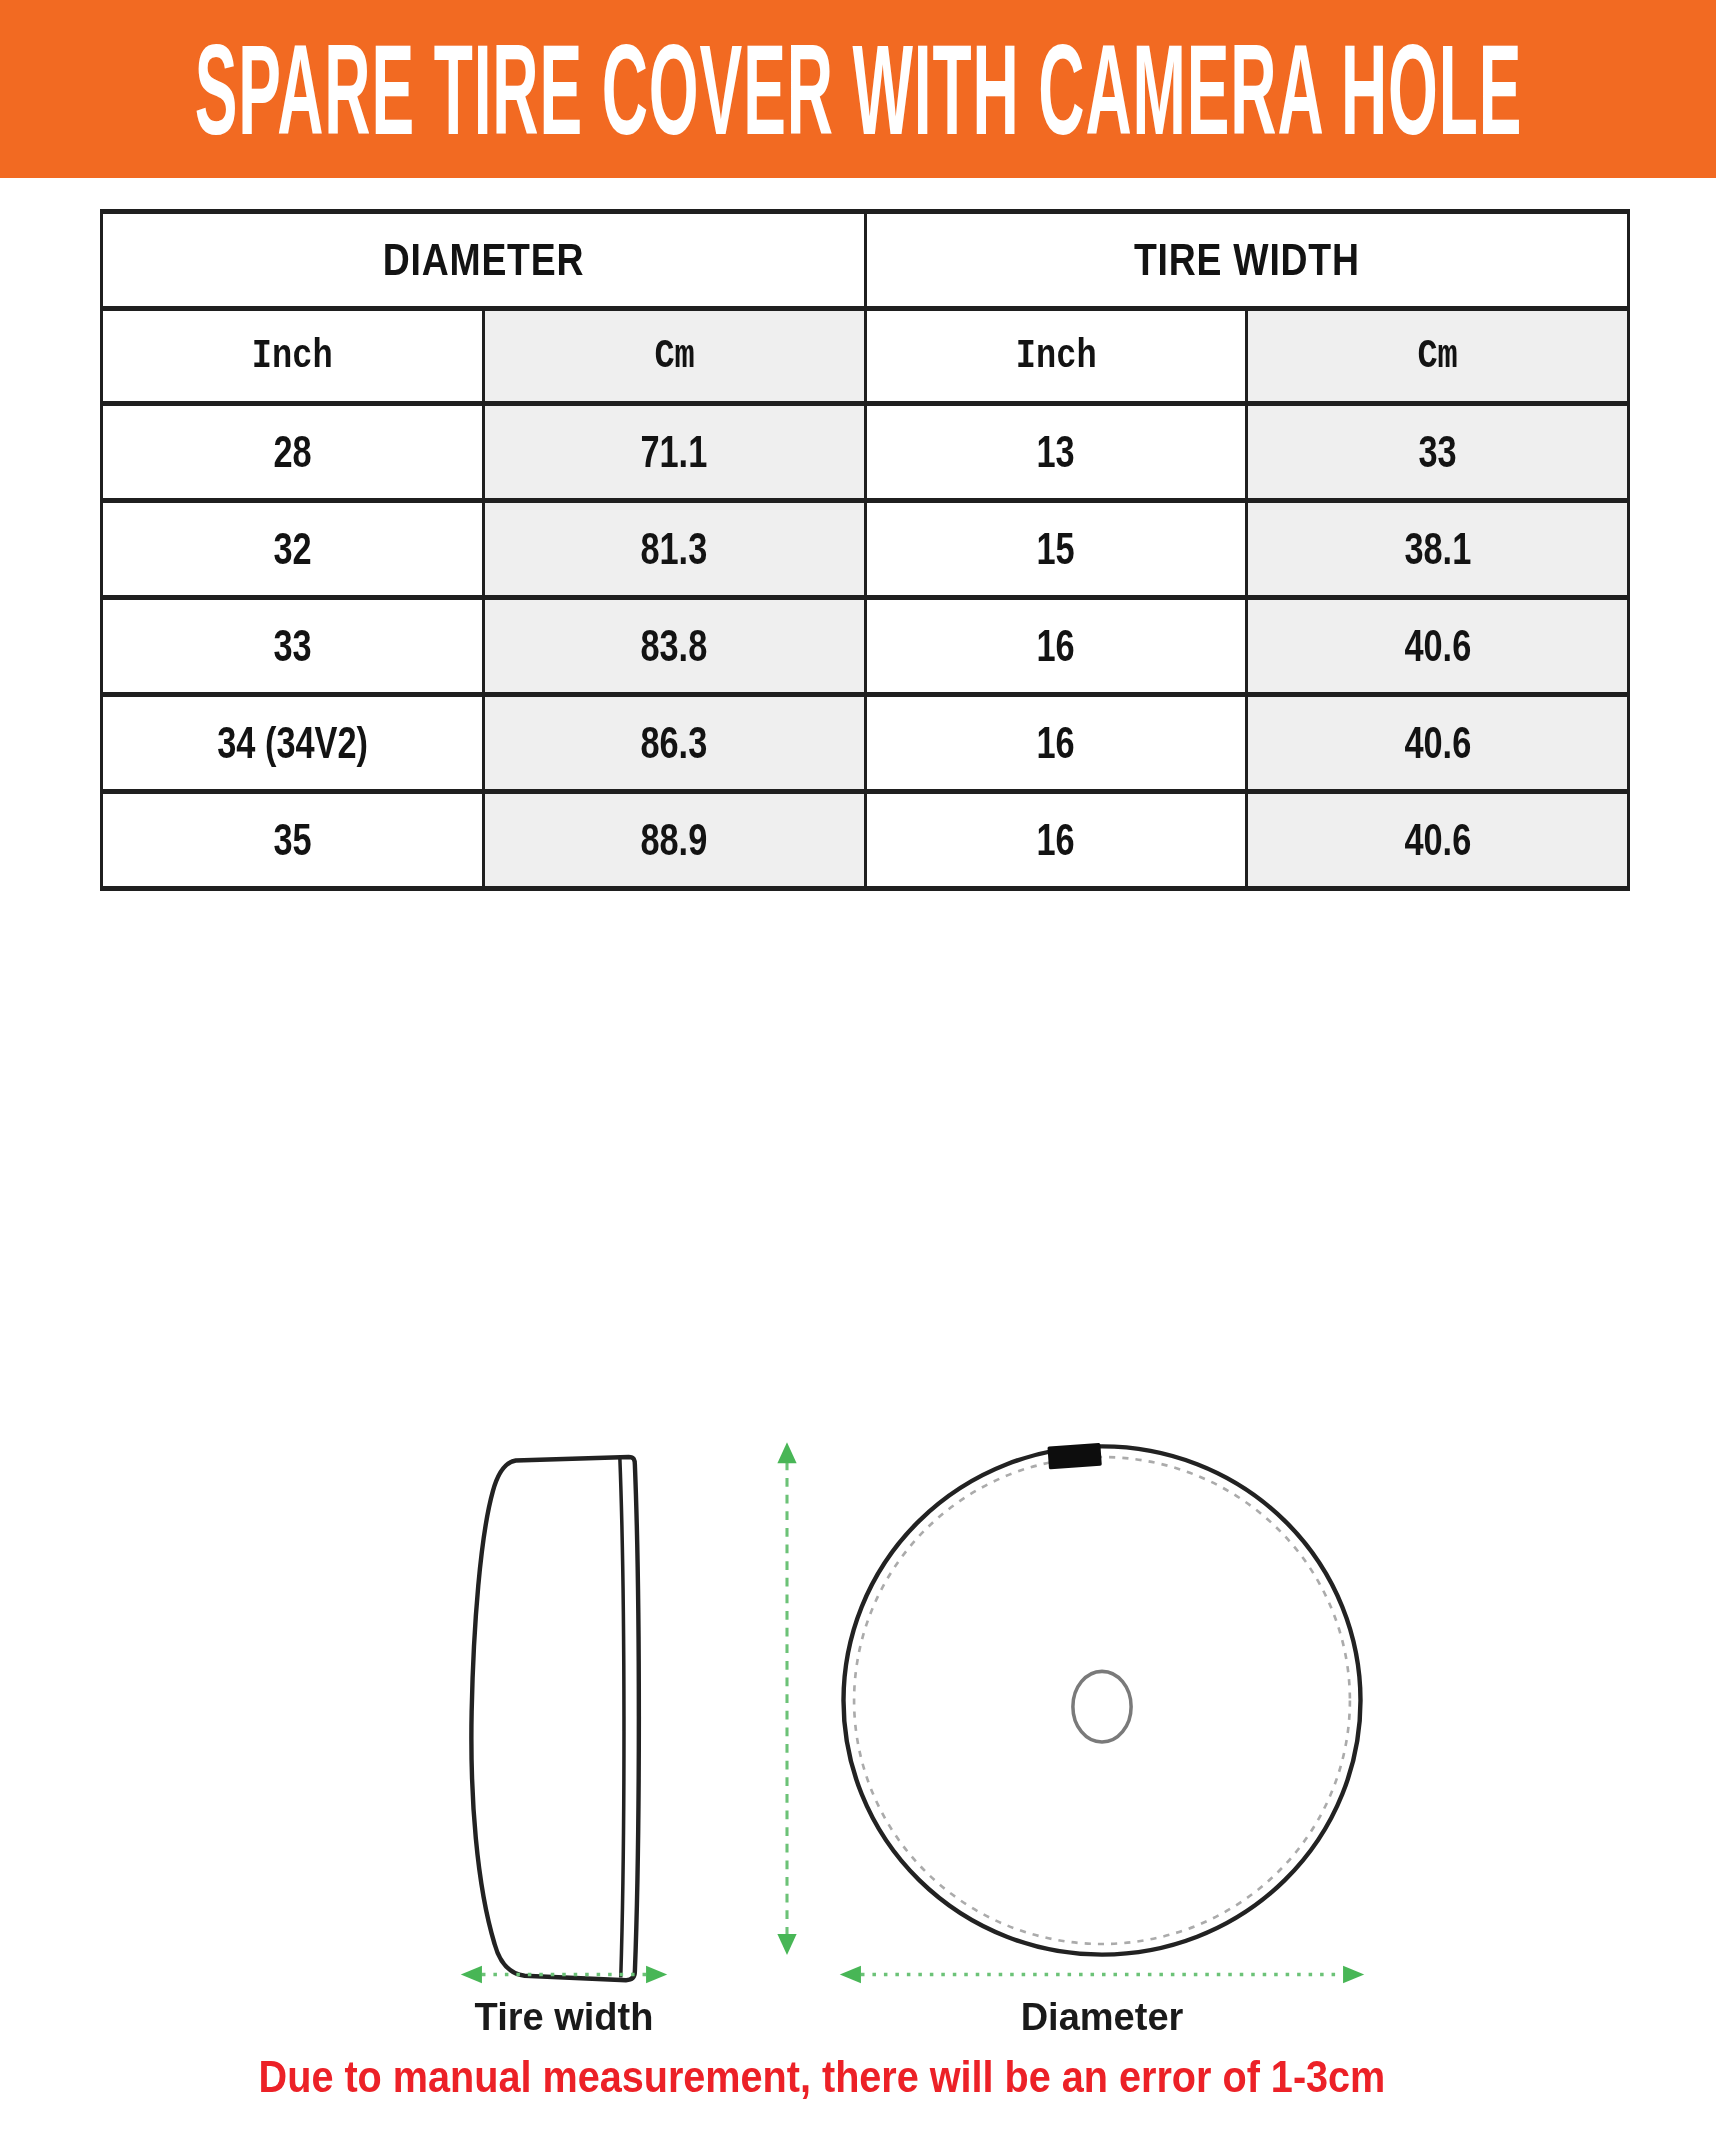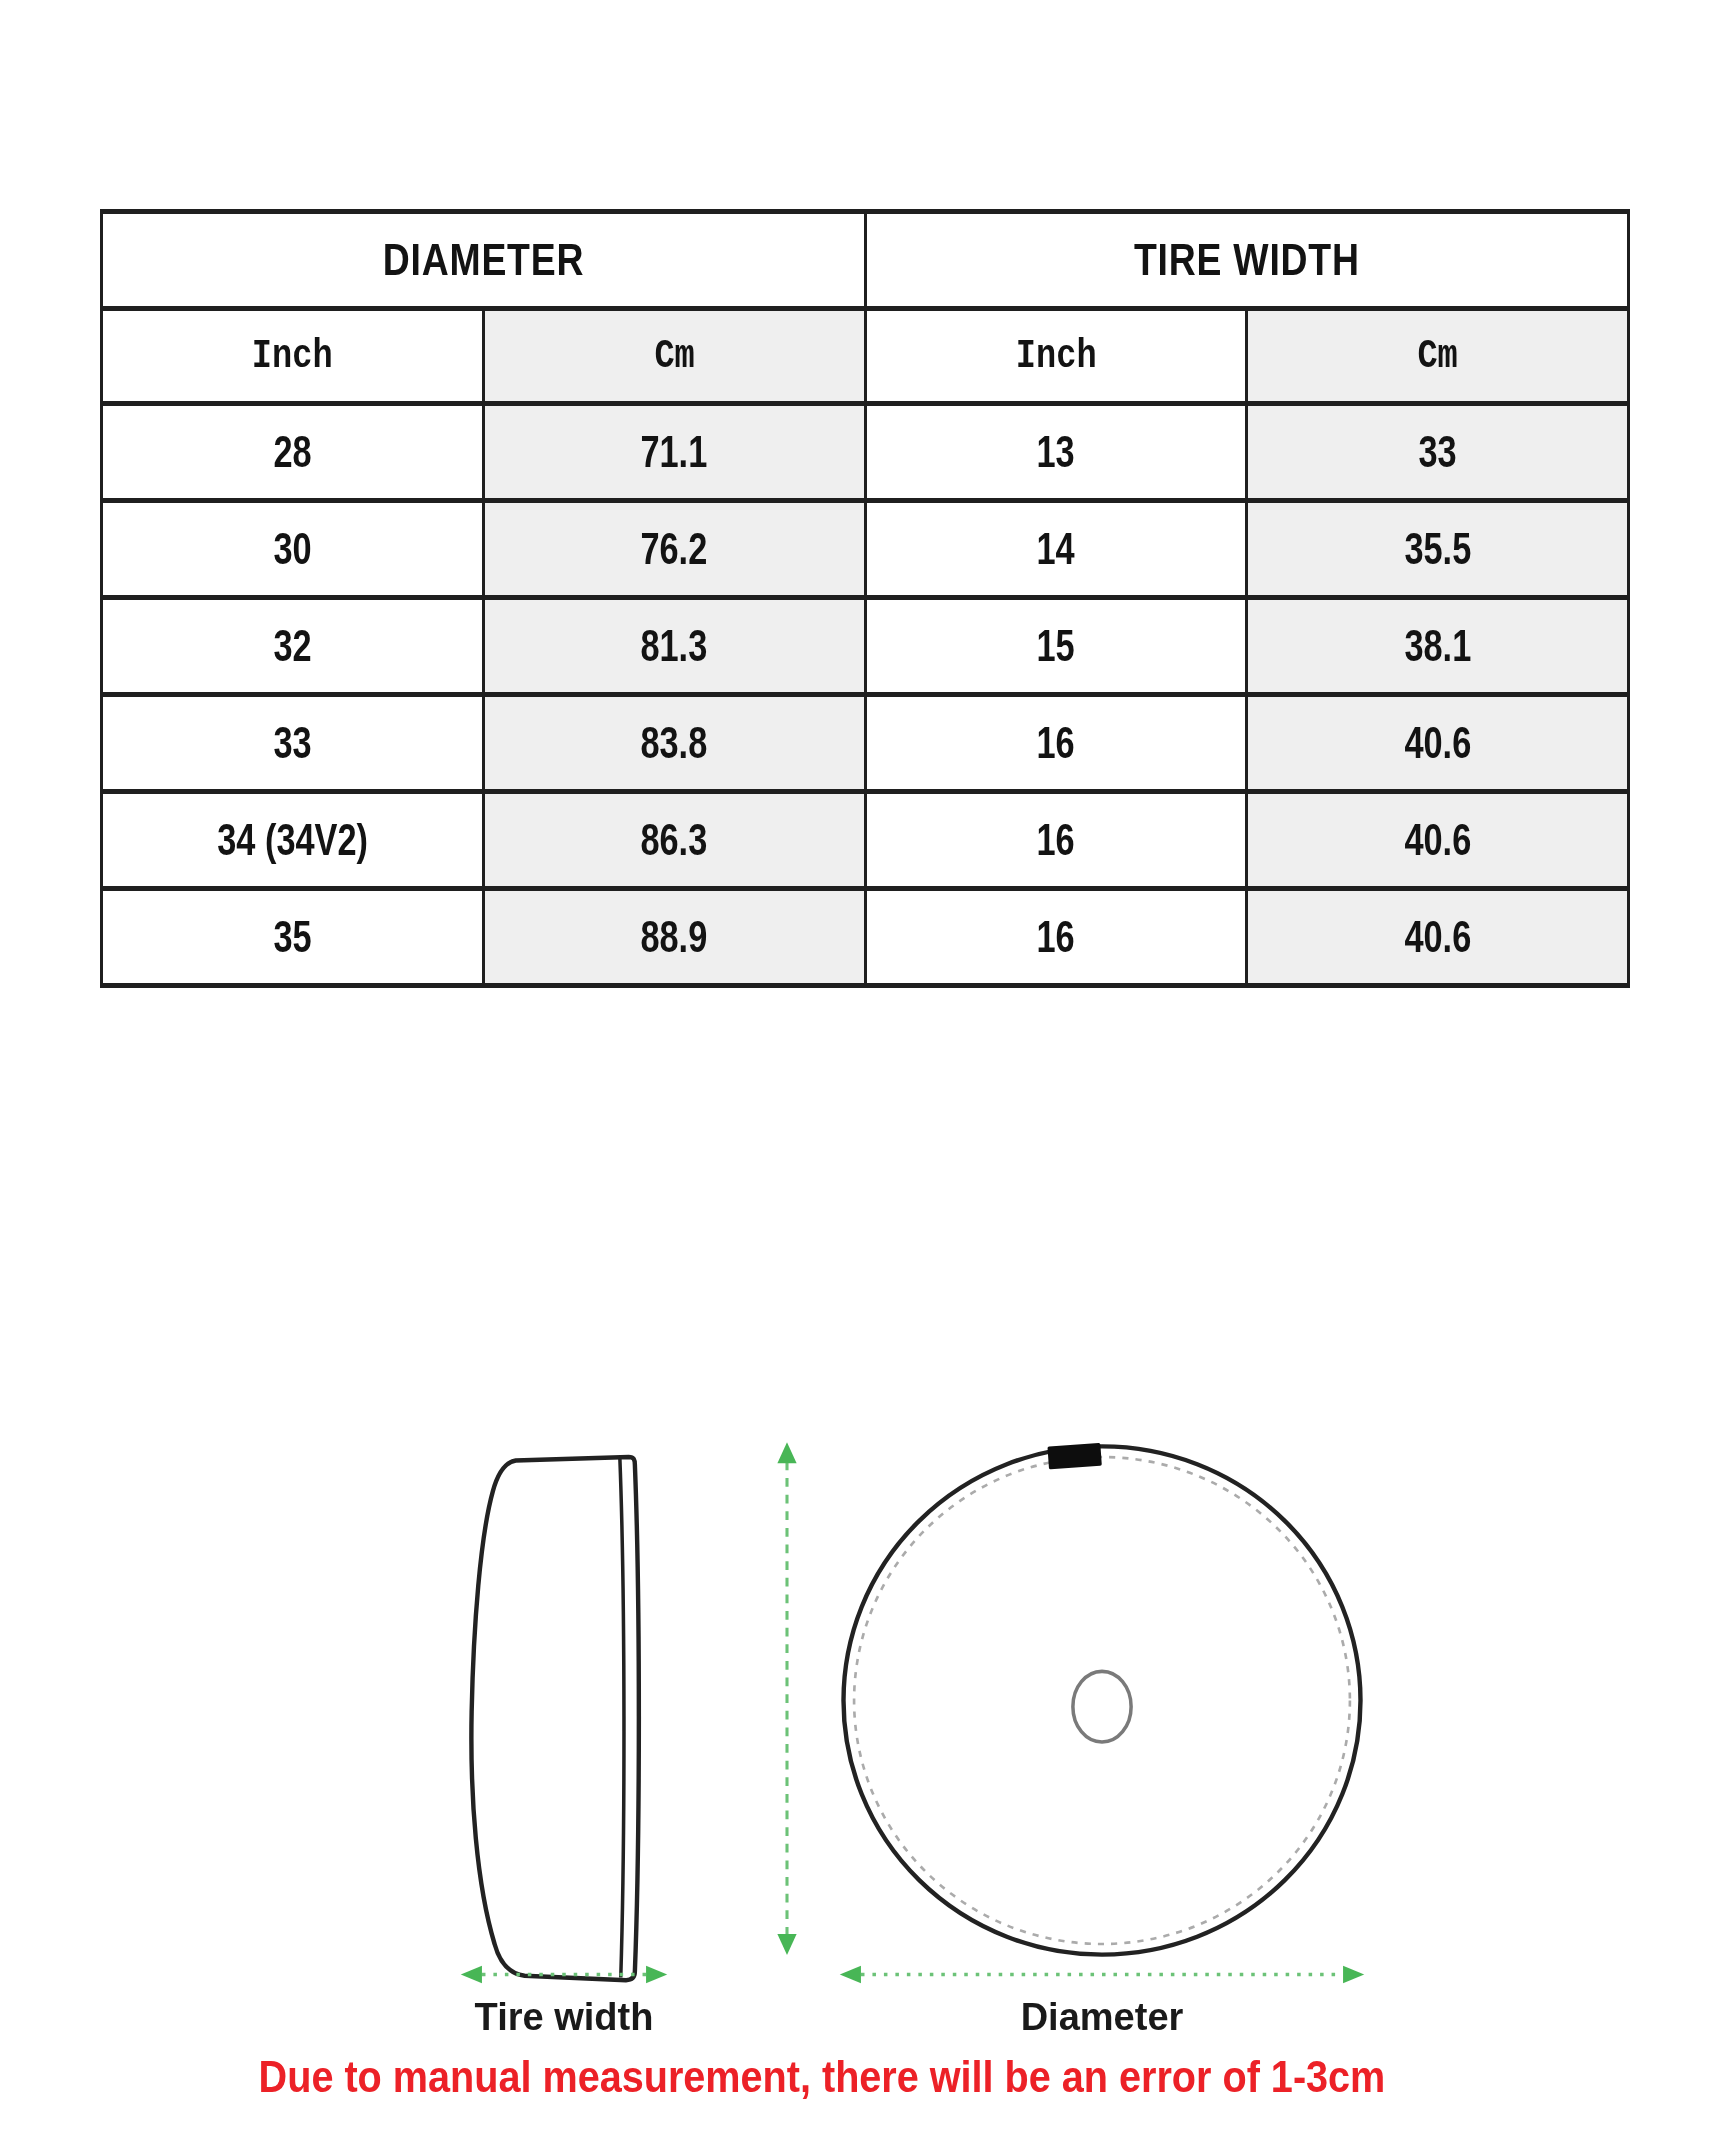--- a/index.html
+++ b/index.html
@@ -62,20 +62,23 @@
     color:var(--footnote-color,#EC2127);
     font-size:44px; font-weight:700; white-space:nowrap;
     transform:scaleX(0.9); transform-origin:center;
   }
 </style>
 </head>
 <body>
 
 <div class="page">
 
+  <header class="banner">
+    <h1>SPARE TIRE COVER WITH CAMERA HOLE</h1>
+  </header>
 
   <table class="size-chart">
     <colgroup>
         <col>
         <col>
         <col>
         <col>
       </colgroup>
     <thead>
       <tr class="group-row">
@@ -88,26 +91,20 @@
         <th><span class="unit-text">Inch</span></th>
         <th class="cm"><span class="unit-text">Cm</span></th>
       </tr>
     </thead>
     <tbody>
       <tr>
         <td><span class="num-text">28</span></td>
         <td class="cm"><span class="num-text">71.1</span></td>
         <td><span class="num-text">13</span></td>
         <td class="cm"><span class="num-text">33</span></td>
-      </tr>
-      <tr>
-        <td><span class="num-text">30</span></td>
-        <td class="cm"><span class="num-text">76.2</span></td>
-        <td><span class="num-text">14</span></td>
-        <td class="cm"><span class="num-text">35.5</span></td>
       </tr>
       <tr>
         <td><span class="num-text">32</span></td>
         <td class="cm"><span class="num-text">81.3</span></td>
         <td><span class="num-text">15</span></td>
         <td class="cm"><span class="num-text">38.1</span></td>
       </tr>
       <tr>
         <td><span class="num-text">33</span></td>
         <td class="cm"><span class="num-text">83.8</span></td>

